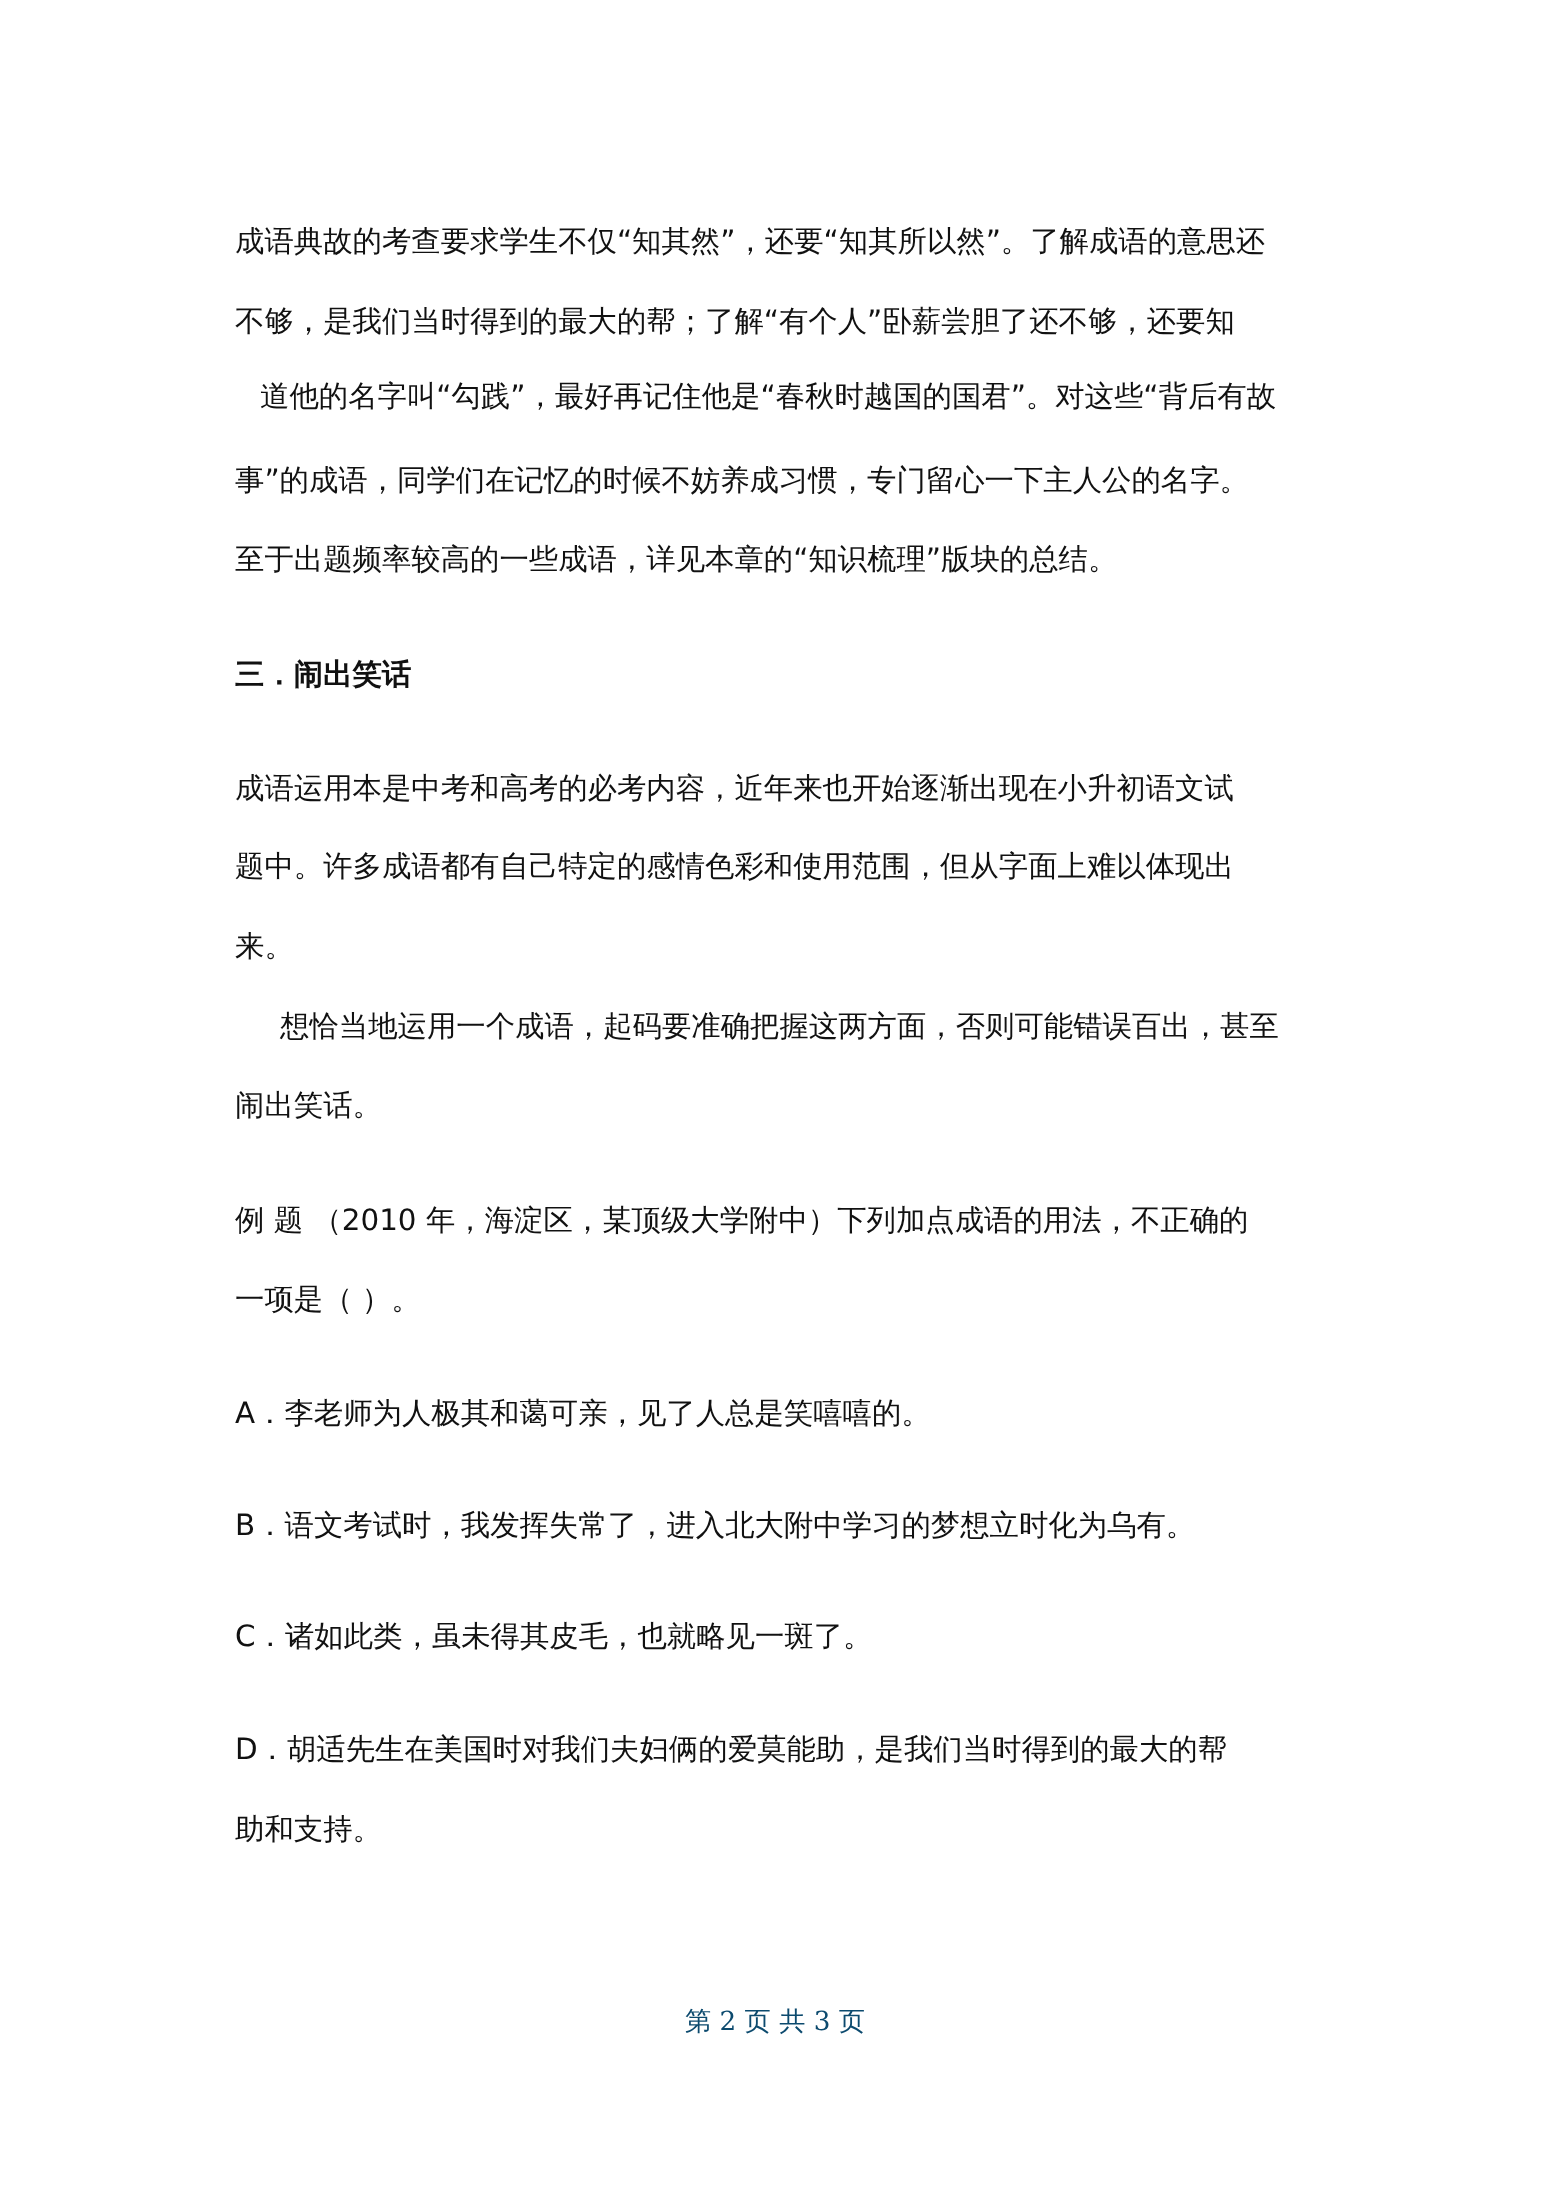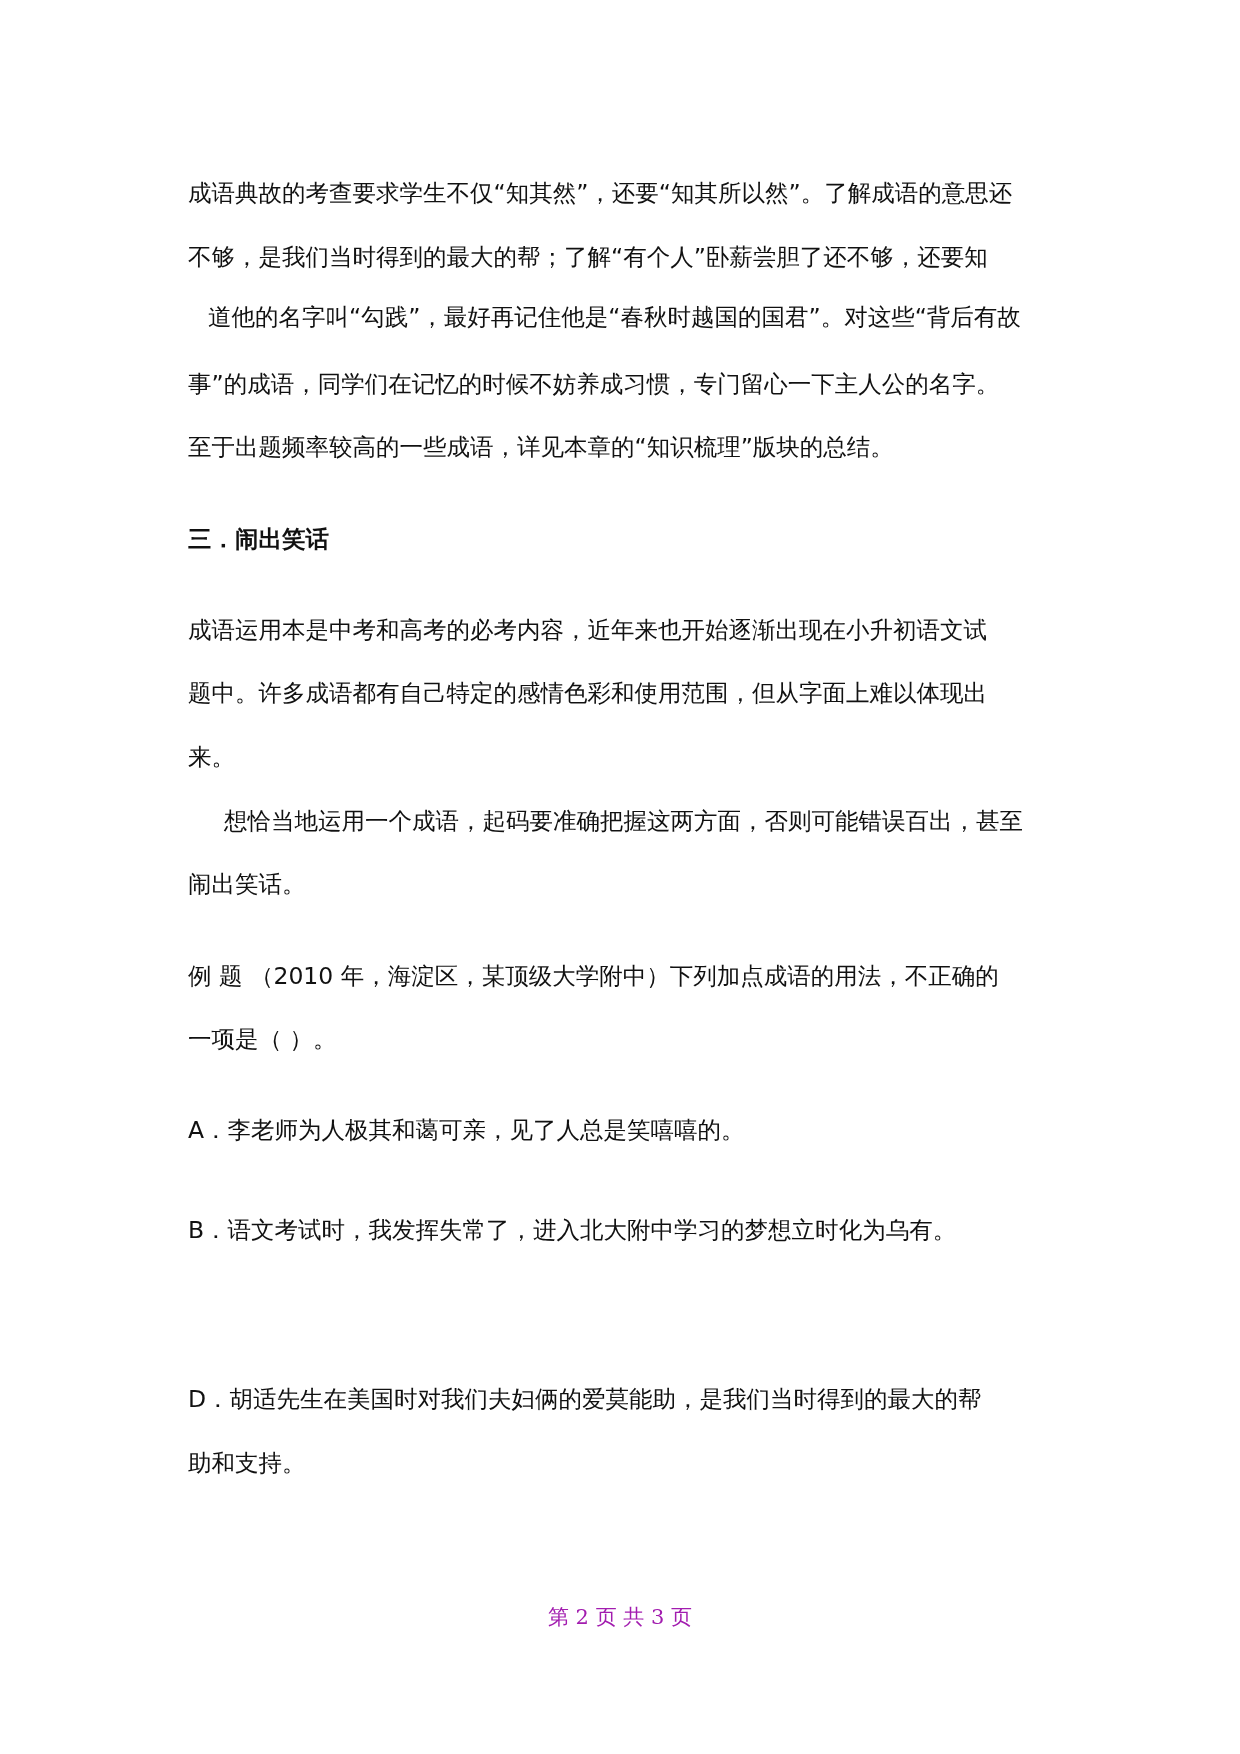--- a/index.html
+++ b/index.html
@@ -41,21 +41,21 @@
     }
     .footer {
       position: absolute;
       left: 0;
       width: 1240px;
       top: 1603px;
       text-align: center;
       font-size: 21px;
       line-height: 28px;
       font-family: "DejaVu Serif", "Liberation Serif", serif;
-      color: #a21caf;
+      color: #0c4a6e;
     }
   </style>
 </head>
 <body>
 
 <div class="page">
 
   <div class="line" style="top:178px;">成语典故的考查要求学生不仅“知其然”，还要“知其所以然”。了解成语的意思还</div>
   <div class="line" style="top:242px;">不够，是我们当时得到的最大的帮；了解“有个人”卧薪尝胆了还不够，还要知</div>
   <div class="line" style="top:302px;margin-left:20px;">道他的名字叫“勾践”，最好再记住他是“春秋时越国的国君”。对这些“背后有故</div>
@@ -71,24 +71,27 @@
   <div class="line" style="top:806px;margin-left:36px;">想恰当地运用一个成语，起码要准确把握这两方面，否则可能错误百出，甚至</div>
   <div class="line" style="top:869px;">闹出笑话。</div>
 
   <div class="line" style="top:961px;">例 题 （2010 年，海淀区，某顶级大学附中）下列加点成语的用法，不正确的</div>
   <div class="line" style="top:1024px;">一项是（ ）。</div>
 
   <div class="line" style="top:1115px;">
     <span>A．李老师为人极其</span><span class="ul">和蔼可亲</span><span>，见了人总是笑嘻嘻的。</span>
   </div>
 
-  <div class="line" style="top:1205px;margin-top:10px;">
+  <div class="line" style="top:1205px;">
     <span>B．语文考试时，我发挥失常了，进入北大附中学习的梦想立时</span><span class="ul">化为乌有</span><span>。</span>
   </div>
 
+  <div class="line" style="top:1294px;">
+    <span>C．诸如此类，虽未得其皮毛，也就</span><span class="ul">略见一斑</span><span>了。</span>
+  </div>
 
   <div class="line" style="top:1384px;">
     <span>D．胡适先生在美国时对我们夫妇俩的</span><span class="ul">爱莫能助</span><span>，是我们当时得到的最大的帮</span>
   </div>
   <div class="line" style="top:1448px;">助和支持。</div>
 
   <div class="footer">第 2 页 共 3 页</div>
 
 </div>
 

